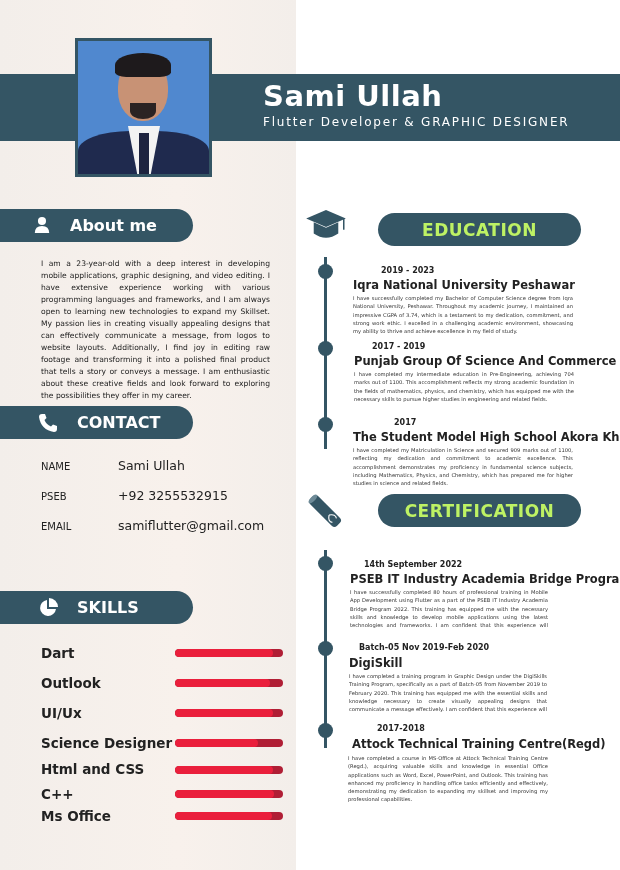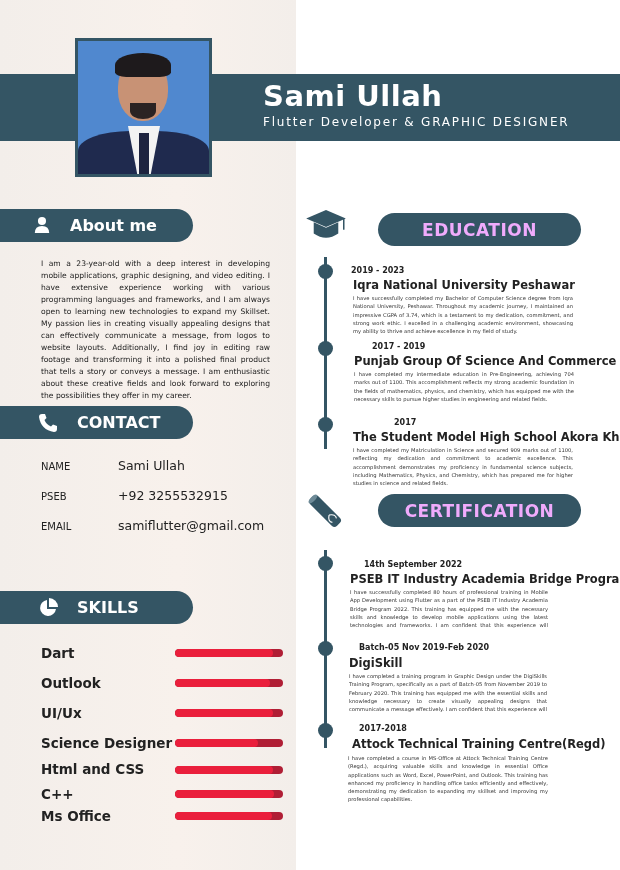--- a/index.html
+++ b/index.html
@@ -20,21 +20,21 @@
   .pill-left{position:absolute;left:0;height:33px;width:193px;background:#345564;border-radius:0 17px 17px 0;color:#fff;font-weight:bold;display:flex;align-items:center}
   .pill-left .icon{position:absolute;left:34px;width:18px;height:18px}
   .pill-left .label{position:absolute;left:70px;font-size:16px}
   .about-text{position:absolute;left:41px;top:258px;width:229px;font-size:7.6px;line-height:12px;text-align:justify;color:#222}
   .contact-row{position:absolute;left:41px;font-size:10px}
   .contact-row .k{position:absolute;left:0;font-weight:normal;font-size:10px;color:#222;width:70px}
   .contact-row .v{position:absolute;left:77px;font-size:12.5px;color:#222;white-space:nowrap;top:-3px}
   .skill{position:absolute;left:41px;font-size:13.5px;font-weight:bold;color:#222;white-space:nowrap}
   .bar{position:absolute;left:175px;width:108px;height:8px;border-radius:4px;background:#b01e35;overflow:hidden}
   .bar .fill{height:100%;background:#ea1f3c;border-radius:4px}
-  .pill-right{position:absolute;left:378px;width:203px;height:33px;background:#345564;border-radius:17px;color:#f0abfc;font-weight:bold;font-size:17px;display:flex;align-items:center;justify-content:center;letter-spacing:0.5px}
+  .pill-right{position:absolute;left:378px;width:203px;height:33px;background:#345564;border-radius:17px;color:#bef264;font-weight:bold;font-size:17px;display:flex;align-items:center;justify-content:center;letter-spacing:0.5px}
   .timeline{position:absolute;left:324px;width:3px;background:#345564}
   .dot{position:absolute;left:318px;width:15px;height:15px;border-radius:50%;background:#345564}
   .date{position:absolute;font-size:8px;font-weight:bold;color:#222;white-space:nowrap}
   .title{position:absolute;font-size:11.5px;font-weight:bold;color:#222;white-space:nowrap}
   .desc{position:absolute;font-size:5.2px;line-height:8.3px;color:#333;text-align:justify}
   .big-icon{position:absolute}
 </style>
 </head>
 <body>
 
@@ -131,21 +131,21 @@
   <path d="M9 15 L9 27 Q22 36 35 27 L35 15 L22 21 Z" fill="#345564"></path>
   <rect x="40" y="11" width="1.6" height="12" fill="#345564"></rect>
 </svg>
 <div class="pill-right" style="top:213px">EDUCATION</div>
 
 <div class="timeline" style="top:257px;height:192px"></div>
 <div class="dot" style="top:264px"></div>
 <div class="dot" style="top:341px"></div>
 <div class="dot" style="top:417px"></div>
 
-<div class="date" style="left:351px;top:266px">2019 - 2023</div>
+<div class="date" style="left:381px;top:266px">2019 - 2023</div>
 <div class="title" style="left:353px;top:278px">Iqra National University Peshawar</div>
 <p class="desc" style="left:353px;top:294px;width:220px">I have successfully completed my Bachelor of Computer Science degree from Iqra National University, Peshawar. Throughout my academic journey, I maintained an impressive CGPA of 3.74, which is a testament to my dedication, commitment, and strong work ethic. I excelled in a challenging academic environment, showcasing my ability to thrive and achieve excellence in my field of study.</p>
 
 <div class="date" style="left:372px;top:342px">2017 - 2019</div>
 <div class="title" style="left:354px;top:354px">Punjab Group Of Science And Commerce Attock</div>
 <p class="desc" style="left:354px;top:370px;width:220px">I have completed my intermediate education in Pre-Engineering, achieving 704 marks out of 1100. This accomplishment reflects my strong academic foundation in the fields of mathematics, physics, and chemistry, which has equipped me with the necessary skills to pursue higher studies in engineering and related fields.</p>
 
 <div class="date" style="left:394px;top:418px">2017</div>
 <div class="title" style="left:353px;top:430px">The Student Model High School Akora Khattak</div>
 <p class="desc" style="left:353px;top:446px;width:220px">I have completed my Matriculation in Science and secured 909 marks out of 1100, reflecting my dedication and commitment to academic excellence. This accomplishment demonstrates my proficiency in fundamental science subjects, including Mathematics, Physics, and Chemistry, which has prepared me for higher studies in science and related fields.</p>
@@ -165,15 +165,15 @@
 <div class="dot" style="top:723px"></div>
 
 <div class="date" style="left:364px;top:560px">14th September 2022</div>
 <div class="title" style="left:350px;top:572px">PSEB IT Industry Academia Bridge Program 2022</div>
 <p class="desc" style="left:350px;top:588px;width:198px;height:42px;overflow:hidden">I have successfully completed 80 hours of professional training in Mobile App Development using Flutter as a part of the PSEB IT Industry Academia Bridge Program 2022. This training has equipped me with the necessary skills and knowledge to develop mobile applications using the latest technologies and frameworks. I am confident that this experience will enable me to contribute</p>
 
 <div class="date" style="left:359px;top:643px">Batch-05 Nov 2019-Feb 2020</div>
 <div class="title" style="left:349px;top:656px">DigiSkill</div>
 <p class="desc" style="left:349px;top:672px;width:198px;height:42px;overflow:hidden">I have completed a training program in Graphic Design under the DigiSkills Training Program, specifically as a part of Batch-05 from November 2019 to February 2020. This training has equipped me with the essential skills and knowledge necessary to create visually appealing designs that communicate a message effectively. I am confident that this experience will enable me to contribute significantly to the</p>
 
-<div class="date" style="left:359px;top:724px">2017-2018</div>
+<div class="date" style="left:377px;top:724px">2017-2018</div>
 <div class="title" style="left:352px;top:737px">Attock Technical Training Centre(Regd)</div>
 <p class="desc" style="left:348px;top:754px;width:200px">I have completed a course in MS-Office at Attock Technical Training Centre (Regd.), acquiring valuable skills and knowledge in essential Office applications such as Word, Excel, PowerPoint, and Outlook. This training has enhanced my proficiency in handling office tasks efficiently and effectively, demonstrating my dedication to expanding my skillset and improving my professional capabilities.</p>
 
 </body></html>

